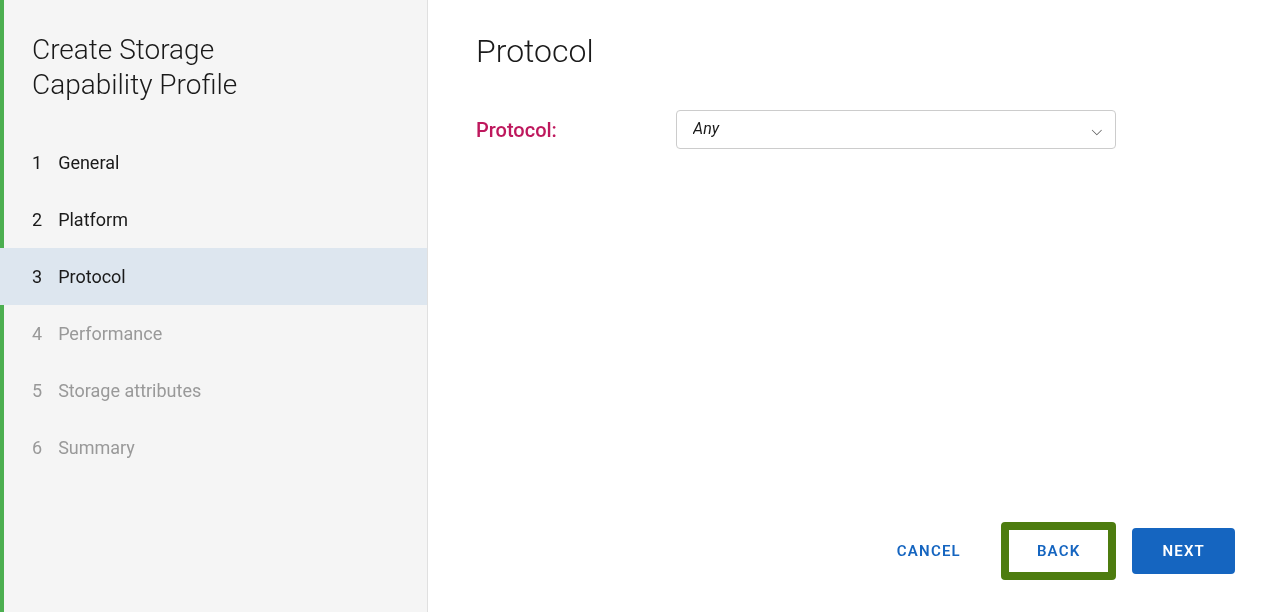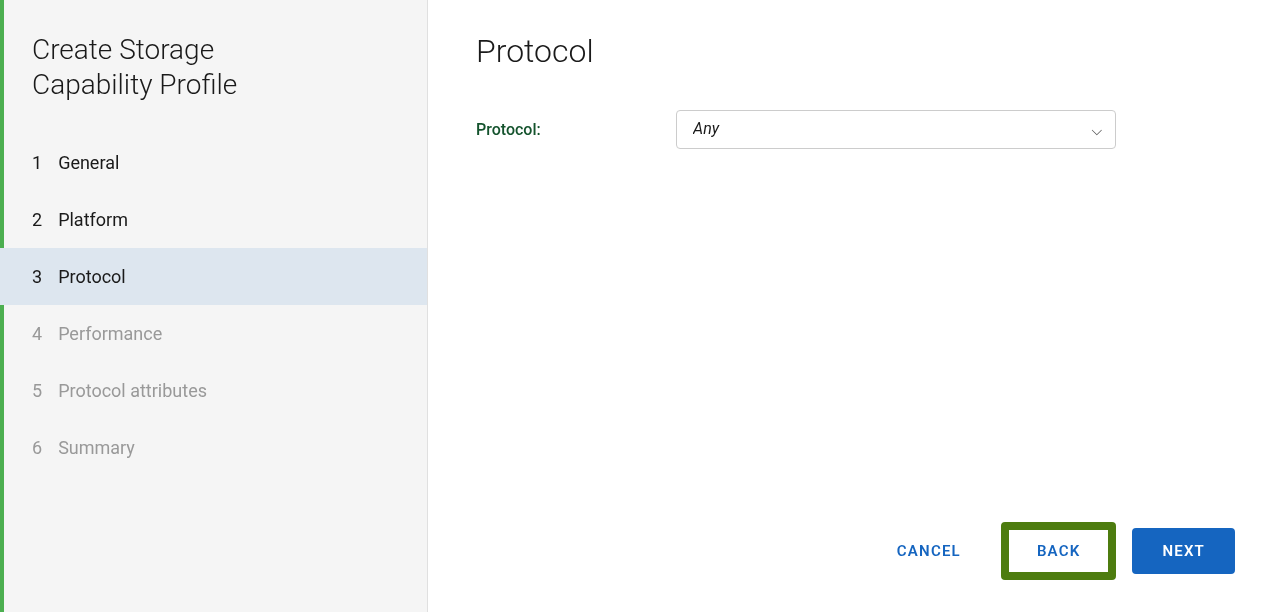--- a/index.html
+++ b/index.html
@@ -94,22 +94,22 @@
       margin-bottom: 40px;
     }
 
     .form-row {
       display: flex;
       align-items: center;
       margin-bottom: 24px;
     }
 
     .form-label {
-      font-size: 16px;
-      color: #14532d;
+      font-size: 20px;
+      color: #be185d;
       width: 200px;
       flex-shrink: 0;
       font-weight: 500;
     }
 
     .form-select-wrapper {
       position: relative;
       width: 440px;
     }
 
@@ -201,21 +201,21 @@
     <div class="step-item active">
       <span class="step-number">3</span>
       <span class="step-label">Protocol</span>
     </div>
     <div class="step-item">
       <span class="step-number">4</span>
       <span class="step-label">Performance</span>
     </div>
     <div class="step-item">
       <span class="step-number">5</span>
-      <span class="step-label">Protocol attributes</span>
+      <span class="step-label">Storage attributes</span>
     </div>
     <div class="step-item">
       <span class="step-number">6</span>
       <span class="step-label">Summary</span>
     </div>
   </nav>
 </div>
 
 <div class="main-content">
   <h2 class="page-title">Protocol</h2>

